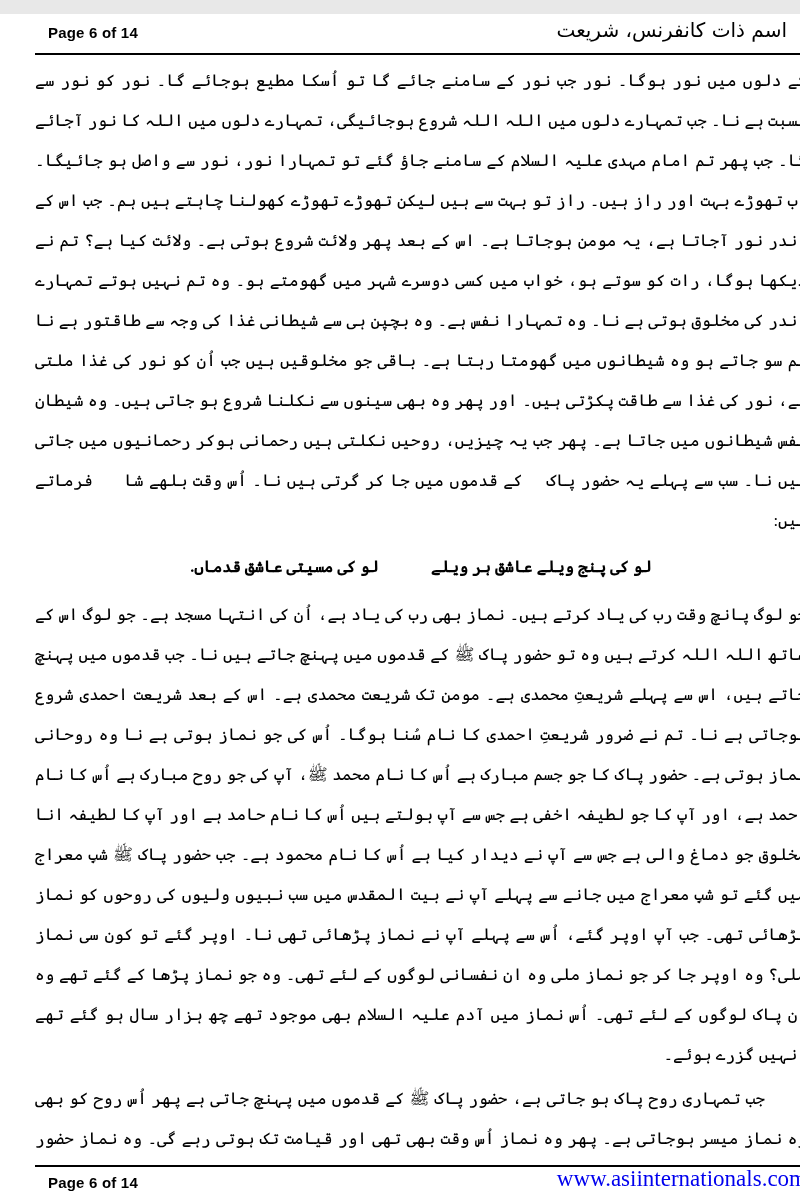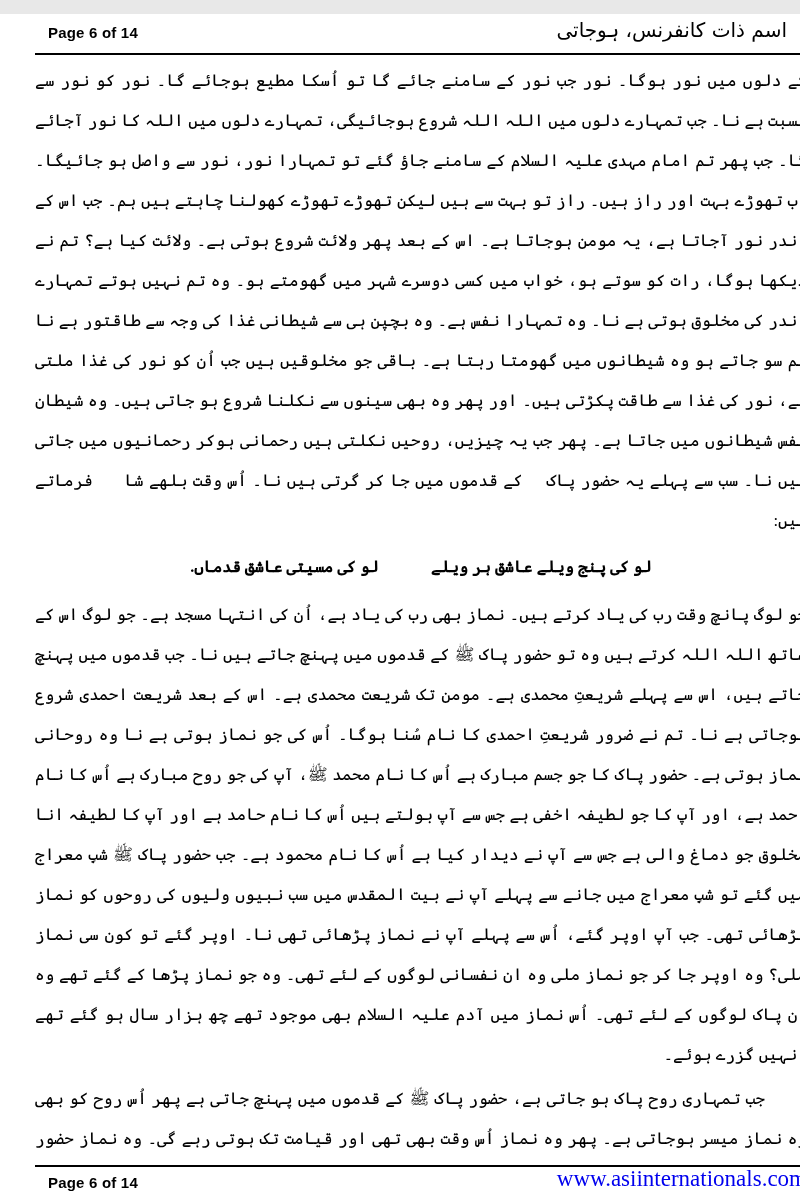--- a/index.html
+++ b/index.html
@@ -94,21 +94,21 @@
     cursor: pointer;
   }
 </style>
 </head>
 <body>
 
 <div class="page">
 
   <div class="header">
     <span class="pg">Page 6 of 14</span>
-    <span class="title">اسم ذات کانفرنس، ہوجاتی</span>
+    <span class="title">اسم ذات کانفرنس، شریعت</span>
   </div>
 
   <div class="rule rule-top"></div>
 
   <div class="doc-body">
     <p class="para p1">کے دلوں میں نور ہوگا۔ نور جب نور کے سامنے جائے گا تو اُسکا مطیع ہوجائے گا۔ نور کو نور سے نسبت ہے نا۔ جب تمہارے دلوں میں اللہ اللہ شروع ہوجائیگی، تمہارے دلوں میں اللہ کا نور آجائے گا۔ جب پھر تم امام مہدی علیہ السلام کے سامنے جاؤ گئے تو تمہارا نور، نور سے واصل ہو جائیگا۔ اب تھوڑے بہت اور راز ہیں۔ راز تو بہت سے ہیں لیکن تھوڑے تھوڑے کھولنا چاہتے ہیں ہم۔ جب اس کے اندر نور آجاتا ہے، یہ مومن ہوجاتا ہے۔ اس کے بعد پھر ولائت شروع ہوتی ہے۔ ولائت کیا ہے؟ تم نے دیکھا ہوگا، رات کو سوتے ہو، خواب میں کسی دوسرے شہر میں گھومتے ہو۔ وہ تم نہیں ہوتے تمہارے اندر کی مخلوق ہوتی ہے نا۔ وہ تمہارا نفس ہے۔ وہ بچپن ہی سے شیطانی غذا کی وجہ سے طاقتور ہے نا تم سو جاتے ہو وہ شیطانوں میں گھومتا رہتا ہے۔ باقی جو مخلوقیں ہیں جب اُن کو نور کی غذا ملتی ہے، نور کی غذا سے طاقت پکڑتی ہیں۔ اور پھر وہ بھی سینوں سے نکلنا شروع ہو جاتی ہیں۔ وہ شیطان نفس شیطانوں میں جاتا ہے۔ پھر جب یہ چیزیں، روحیں نکلتی ہیں رحمانی ہوکر رحمانیوں میں جاتی ہیں نا۔ سب سے پہلے یہ حضور پاک ﷺ کے قدموں میں جا کر گرتی ہیں نا۔ اُس وقت بلھے شاہؒ فرماتے ہیں:</p>
 
     <div class="couplet">
       <span>لو کی پنج ویلے عاشق ہر ویلے</span><span class="gap"></span><span>لو کی مسیتی عاشق قدماں.</span>
     </div>

